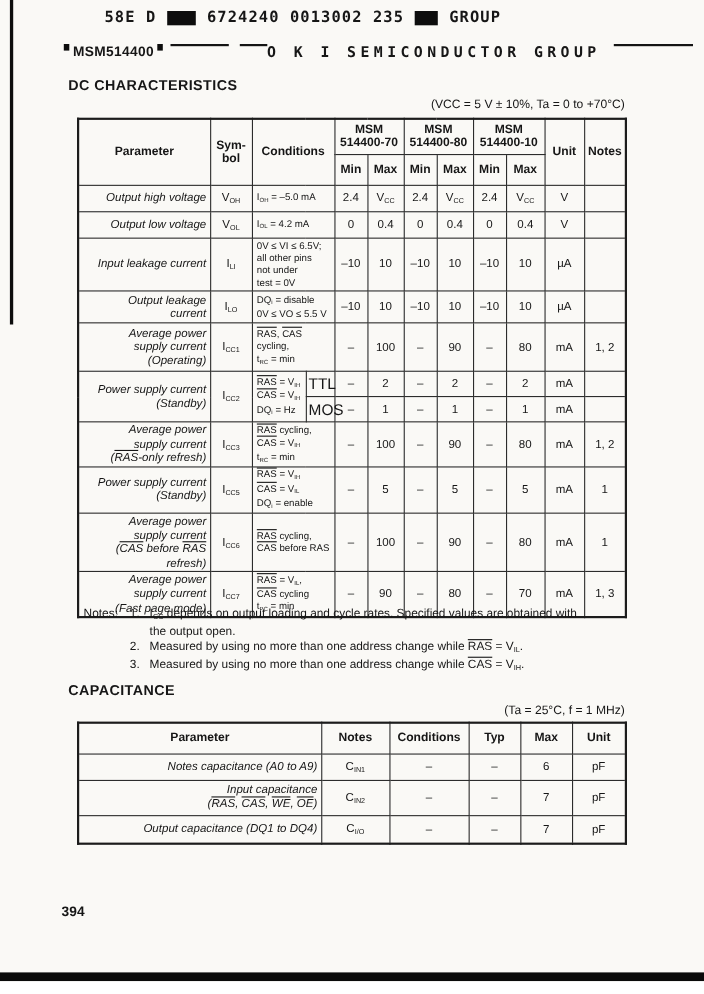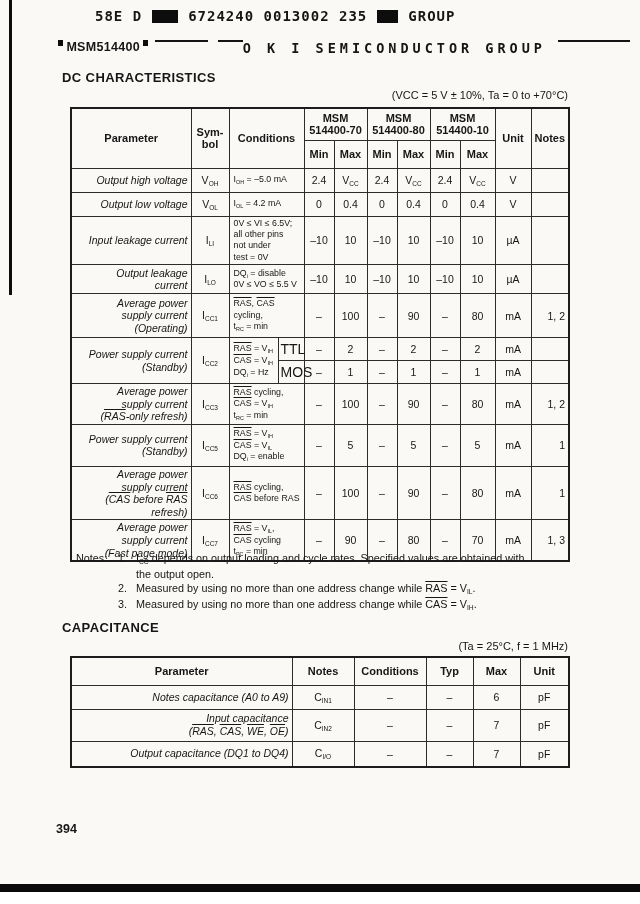--- a/index.html
+++ b/index.html
@@ -38,21 +38,21 @@
   .dc-table { position:absolute; left:70px; top:107px; width:498px; border:2px solid #1c1c1c; }
   .cap-table { position:absolute; left:70px; top:656px; width:498px; border:2px solid #1c1c1c; }
   td, th { border:1px solid #2c2c2c; padding:1px 3px; vertical-align:middle; }
   th { font-weight:bold; font-size:11px; text-align:center; line-height:1.15; }
   .param { font-size:10.5px; line-height:1.2; text-align:right; padding-left:6px;font-style:italic; }
   .sym { font-size:10.5px; text-align:center; }
   .cond { font-size:8.8px; line-height:1.3; text-align:left; padding-left:4px; }
   .condsub { font-size:14px; text-align:left; padding-left:2px; }
   .val { font-size:10.5px; text-align:center; }
   .unit { font-size:10.5px; text-align:center; }
-  .note-ref { font-size:10.5px; text-align:right;margin-left:16px; }
+  .note-ref { font-size:10.5px; text-align:center;margin-left:16px; }
   sub { font-size:0.62em; letter-spacing:0; vertical-align:-0.3em; }
   .ov { text-decoration:overline; }
 
   .notes { position:absolute; left:76px; top:551px; width:505px; font-size:10.8px; line-height:1.32; }
   .notes-row { display:flex; }
   .notes-label { font-weight:normal; width:42px; flex:none; }
   .notes-items { flex:1; }
   .note-item { display:flex; }
   .note-num { width:18px; flex:none; }
   .note-text { flex:1; }

